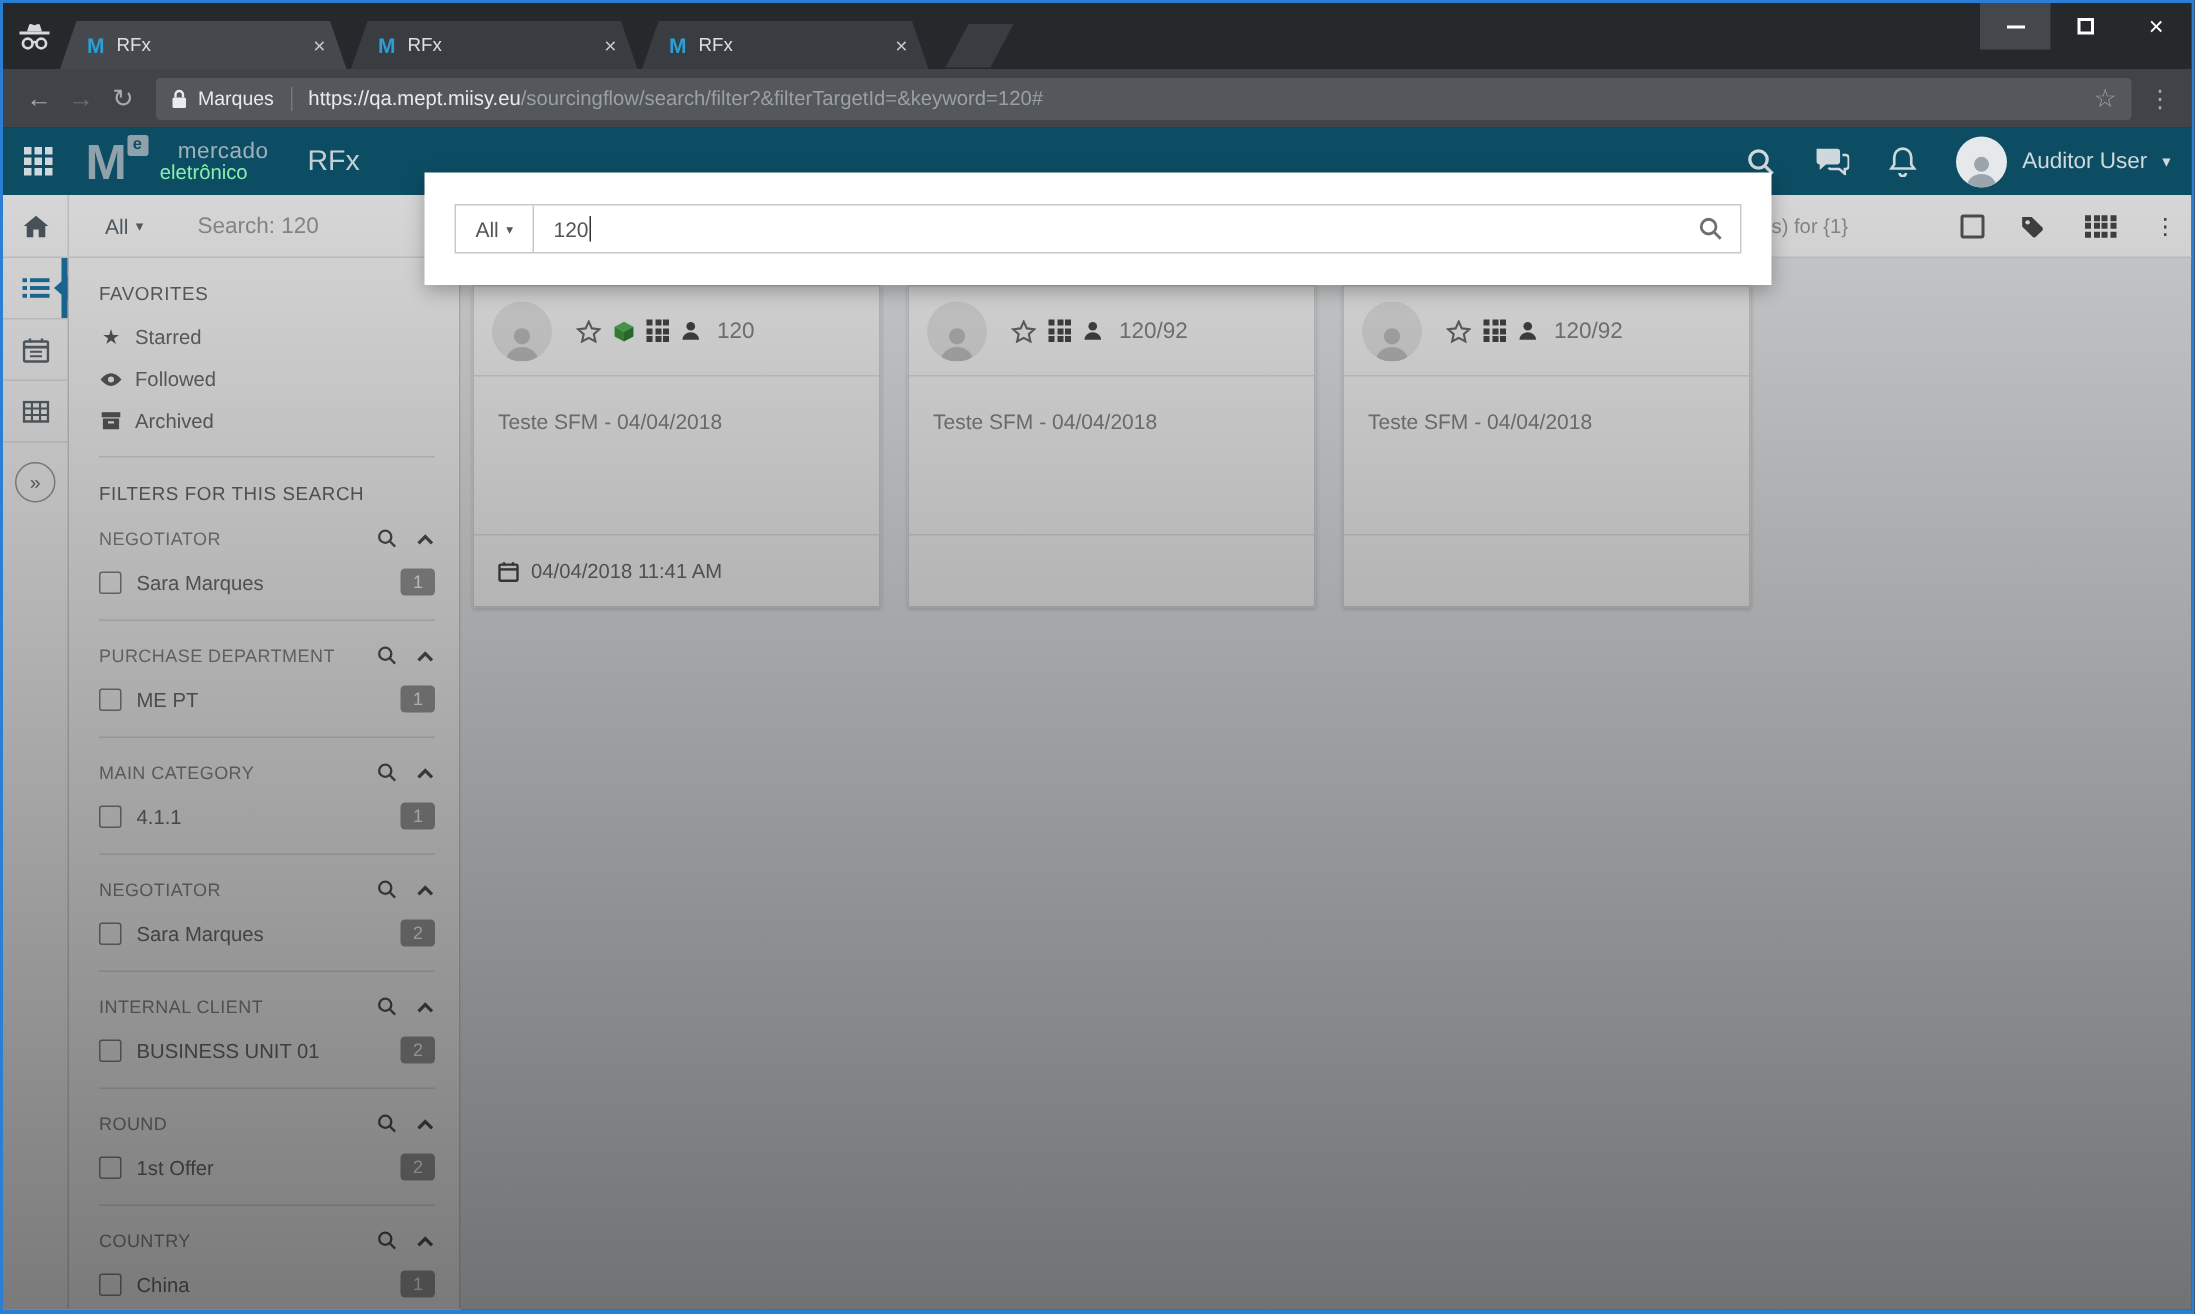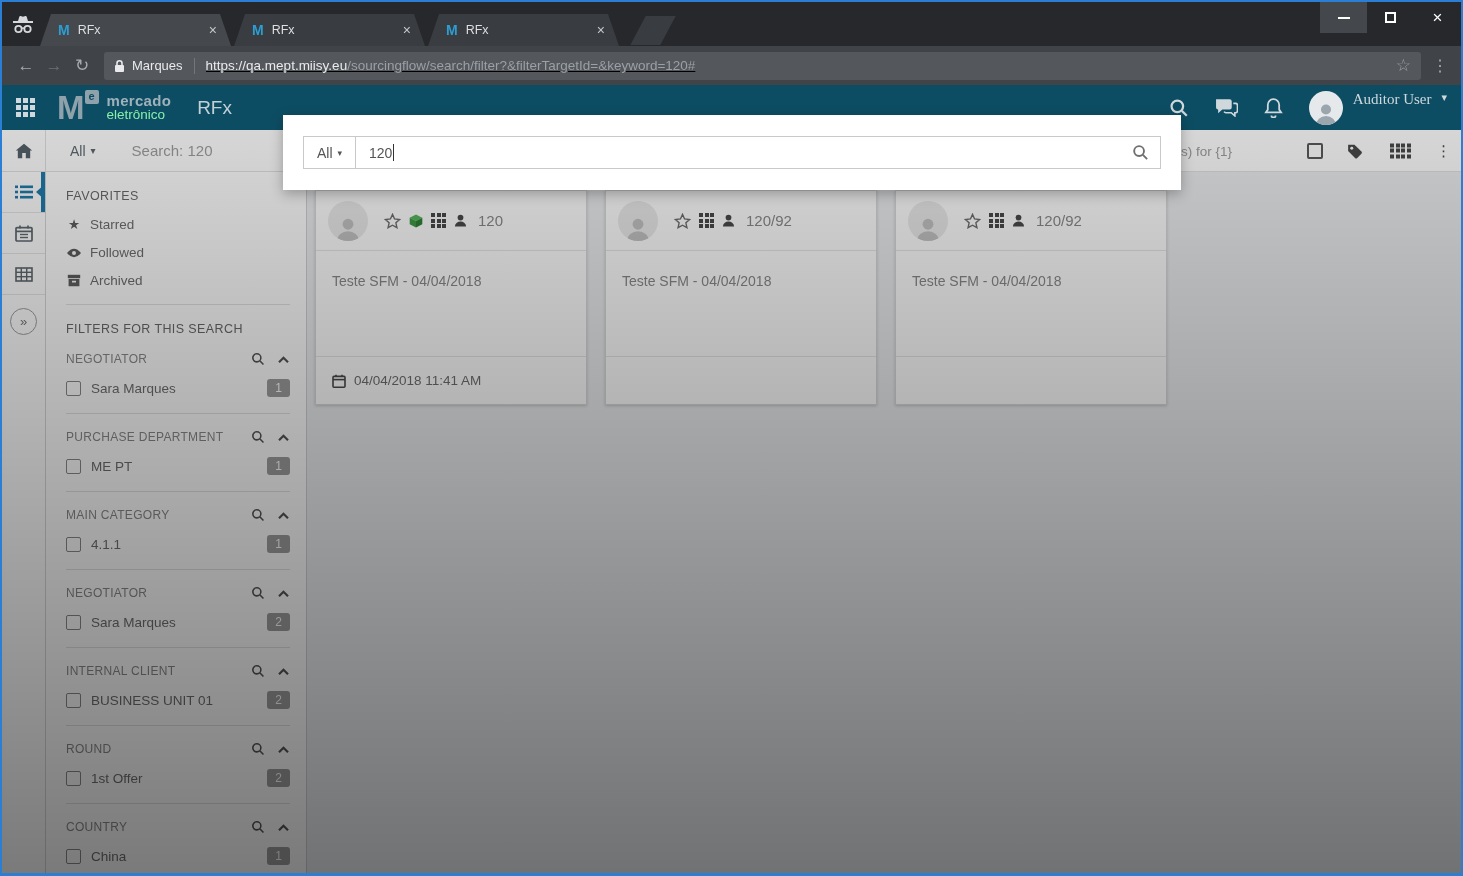--- a/index.html
+++ b/index.html
@@ -30,42 +30,42 @@
   .wc.max span{ width:11px; height:11px; border:2px solid #ffffff; }
   .wc.close{ color:#fff; font-size:17px; }
 
   .addressbar{ height:39px; background:#404448; display:flex; align-items:center; padding:0 10px; }
   .navbtn{ width:28px; text-align:center; font-size:17px; color:#a7abaf; }
   .navbtn.fwd{ color:#6b6f73; }
   .omnibox{ flex:1; height:28px; margin:0 8px; background:#54575b; border-radius:3px;
             display:flex; align-items:center; padding:0 10px; }
   .omnibox .sec-label{ color:#e8eaed; font-size:13px; margin-left:7px; }
   .omni-sep{ width:1px; height:16px; background:#73767a; margin:0 11px; }
-  .url{ flex:1; font-size:13.5px; white-space:nowrap; overflow:hidden;text-decoration:underline; }
+  .url{ flex:1; font-size:13.5px; white-space:nowrap; overflow:hidden; }
   .url .origin{ color:#e8eaed; }
   .url .path{ color:#9aa0a6; }
   .omni-star{ color:#9aa0a6; font-size:17px; margin-left:8px; }
   .chrome-kebab{ color:#a7abaf; font-size:16px; width:22px; text-align:center; }
 
   
   .appheader{ height:45px; background:#0d4d63; display:flex; align-items:center; padding:0 14px; }
   .apps-grid{ display:grid; grid-template-columns:repeat(3,5px); grid-gap:2px; margin-right:22px; }
   .apps-grid i{ width:5px; height:5px; background:#cfd8dc; }
   .melogo{ display:flex; align-items:center; }
   .m-mark{ position:relative; color:#8fa1ab; font-weight:bold; font-size:33px; line-height:0.9; padding-right:12px;}
   .m-mark .e-badge{ position:absolute; top:-3px; right:-2px; width:14px; height:14px;
     background:#8fa1ab; color:#0d4d63; font-size:11px; font-weight:bold;
     display:flex; align-items:center; justify-content:center; border-radius:2px; }
   .brand{ margin-left:10px; line-height:1.05; }
-  .brand .b1{ color:#9fb1ba; font-weight:bold; font-size:15px; letter-spacing:0.3px; }
+  .brand .b1{ color:#9fb1ba; font-weight:normal; font-size:15px; letter-spacing:0.3px;margin-left:12px; }
   .brand .b2{ color:#86efac; font-size:13.5px; }
   .apptitle{ margin-left:26px; color:#c3d0d6; font-size:19px; }
   .hdr-right{ margin-left:auto; display:flex; align-items:center; gap:26px; color:#cfd8dc; }
   .hdr-ic{ color:#cfd8dc; display:flex; }
-  .hdr-user{ display:flex; align-items:flex-start; gap:10px;font-family:Liberation Serif, serif; }
+  .hdr-user{ display:flex; align-items:center; gap:10px; }
   .hdr-avatar{ width:34px; height:34px; border-radius:50%; background:#e6e9eb;
     display:flex; align-items:flex-end; justify-content:center; overflow:hidden; color:#9aa5ad;}
   .hdr-username{ font-size:15px; color:#cfd8dc; }
   .hdr-caret{ font-size:11px; color:#cfd8dc; }
 
   
   .apptoolbar{ position:relative; height:42px; background:#fff; border-bottom:1px solid #e2e2e2;
     display:flex; align-items:center; }
   .rail-home{ width:44px; height:100%; border-right:1px solid #e0e0e0;
     display:flex; align-items:center; justify-content:center; color:#55616a; }

